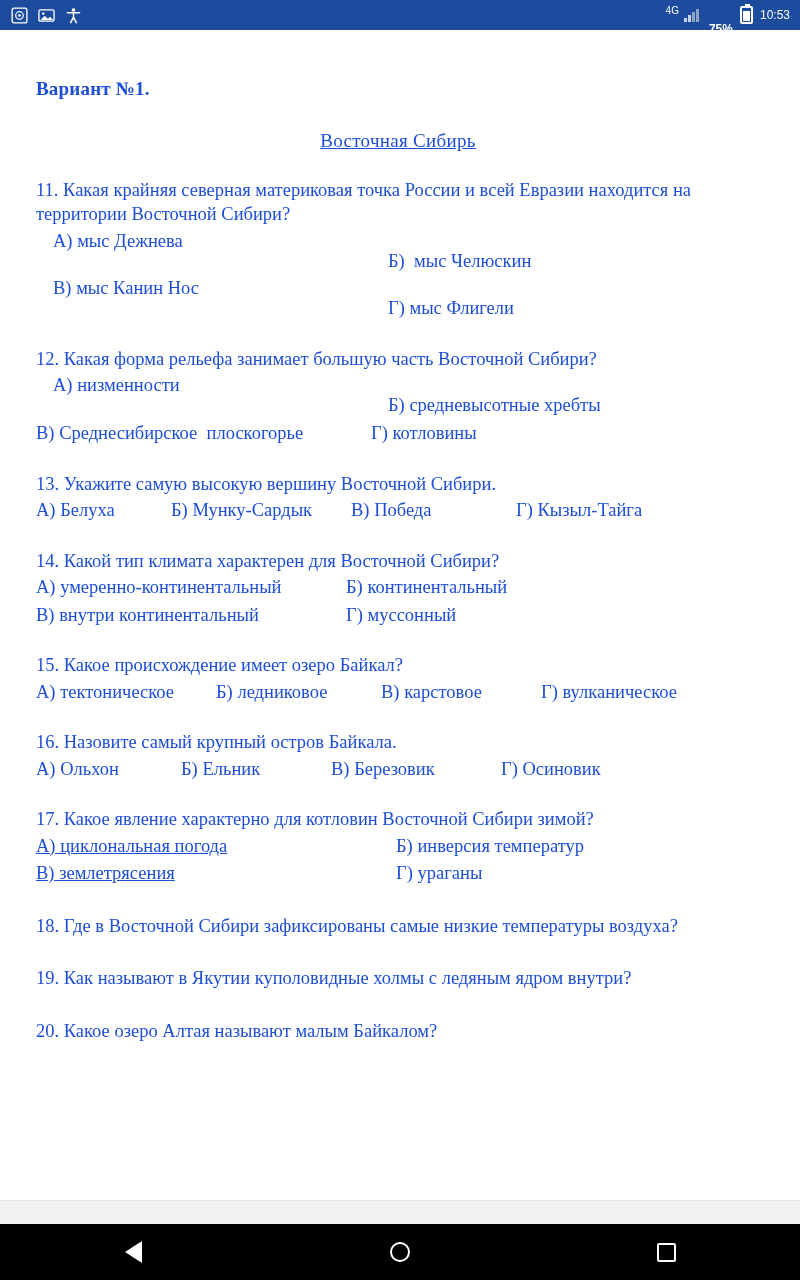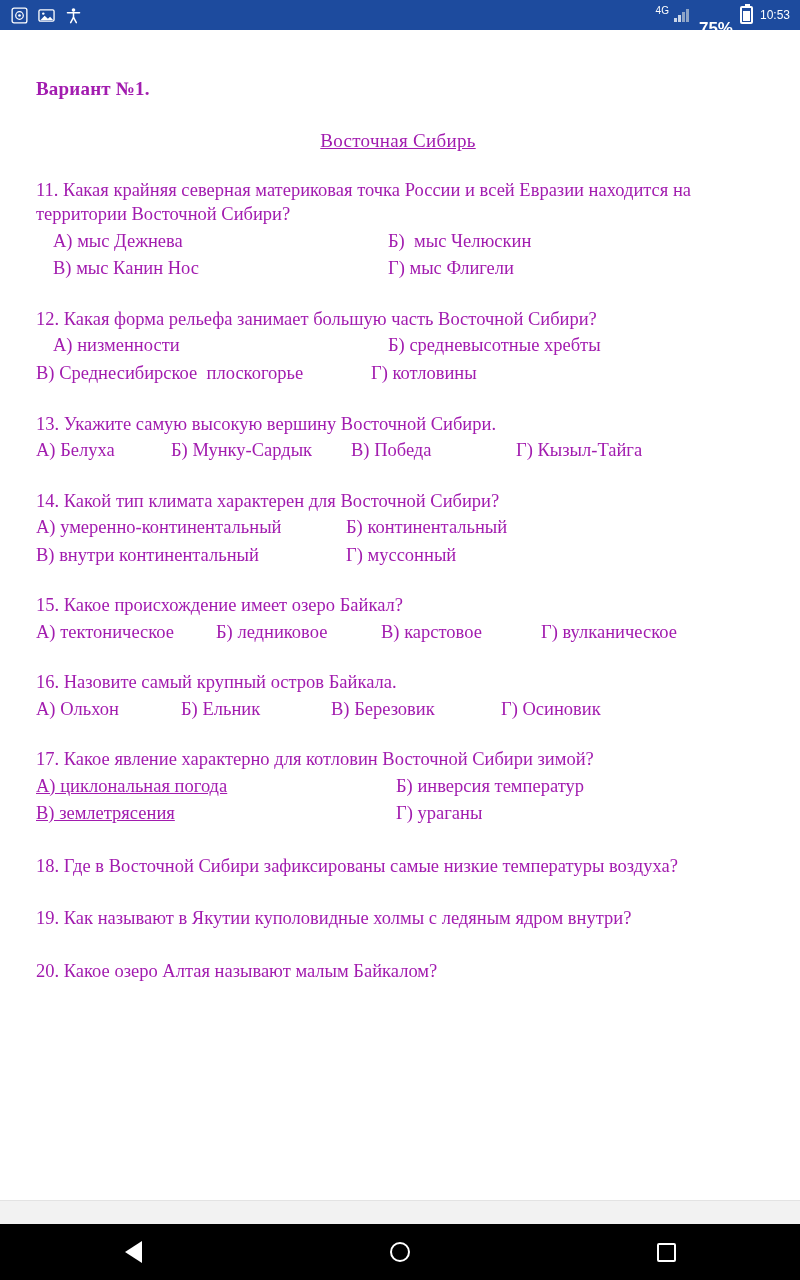--- a/index.html
+++ b/index.html
@@ -46,21 +46,21 @@
   }
   .signal { display: inline-block; width: 18px; height: 14px; position: relative; }
   .signal i {
     position: absolute; bottom: 0; display: block;
     background: #c8d4e8; width: 3px;
   }
   .signal i:nth-child(1) { left: 0;  height: 4px; }
   .signal i:nth-child(2) { left: 4px; height: 7px; }
   .signal i:nth-child(3) { left: 8px; height: 10px; background:#8ea4c6; }
   .signal i:nth-child(4) { left: 12px; height: 13px; background:#8ea4c6; }
-  .batt-pct { font-size: 17px; font-weight: bold; font-family: "Liberation Sans", sans-serif; margin-top: 28px; }
+  .batt-pct { font-size: 12px; font-weight: bold; font-family: "Liberation Sans", sans-serif; margin-top: 28px; }
   .batt {
     width: 13px; height: 18px; border: 2px solid #fff; border-radius: 2px;
     position: relative; display:inline-block;
   }
   .batt::before {
     content:""; position:absolute; top:-4px; left:3px; width:5px; height:2px; background:#fff;
   }
   .batt i { position:absolute; left:1px; right:1px; bottom:1px; height:73%; background:#fff; display:block; }
   .clock { font-size: 12px; font-family: "Liberation Sans", sans-serif; }
 
@@ -68,21 +68,21 @@
   .docwrap {
     flex: 1 1 auto;
     position: relative;
     background: #ffffff;
     overflow: hidden;
   }
   .page {
     position: absolute;
     top: 0; left: 0; right: 0;
     padding: 48px 40px 0 36px;
-    color: #a21caf;
+    color: #1d4ed8;
   }
   .variant {
     font-weight: bold;
     font-size: 19px;
     letter-spacing: .2px;
     margin-bottom: 30px;
   }
   .doc-title {
     text-align: center;
     font-size: 19px;
@@ -100,21 +100,21 @@
   .ans-row {
     display: flex;
     font-size: 18.5px;
     line-height: 1.33;
   }
   .ans {
     white-space: pre;
   }
   
   .two-col .ans:nth-child(1) { width: 335px; margin-left: 17px; }
-  .two-col .ans:nth-child(2) { width: auto; }
+  .two-col .ans:nth-child(2) { width: auto; margin-top: 20px; }
 
   .row-wide .ans:nth-child(1) { width: 135px; }
   .row-wide .ans:nth-child(2) { width: 180px; }
   .row-wide .ans:nth-child(3) { width: 165px; }
 
   .row-q15 .ans:nth-child(1) { width: 180px; }
   .row-q15 .ans:nth-child(2) { width: 165px; }
   .row-q15 .ans:nth-child(3) { width: 160px; }
 
   .row-q16 .ans:nth-child(1) { width: 145px; }

